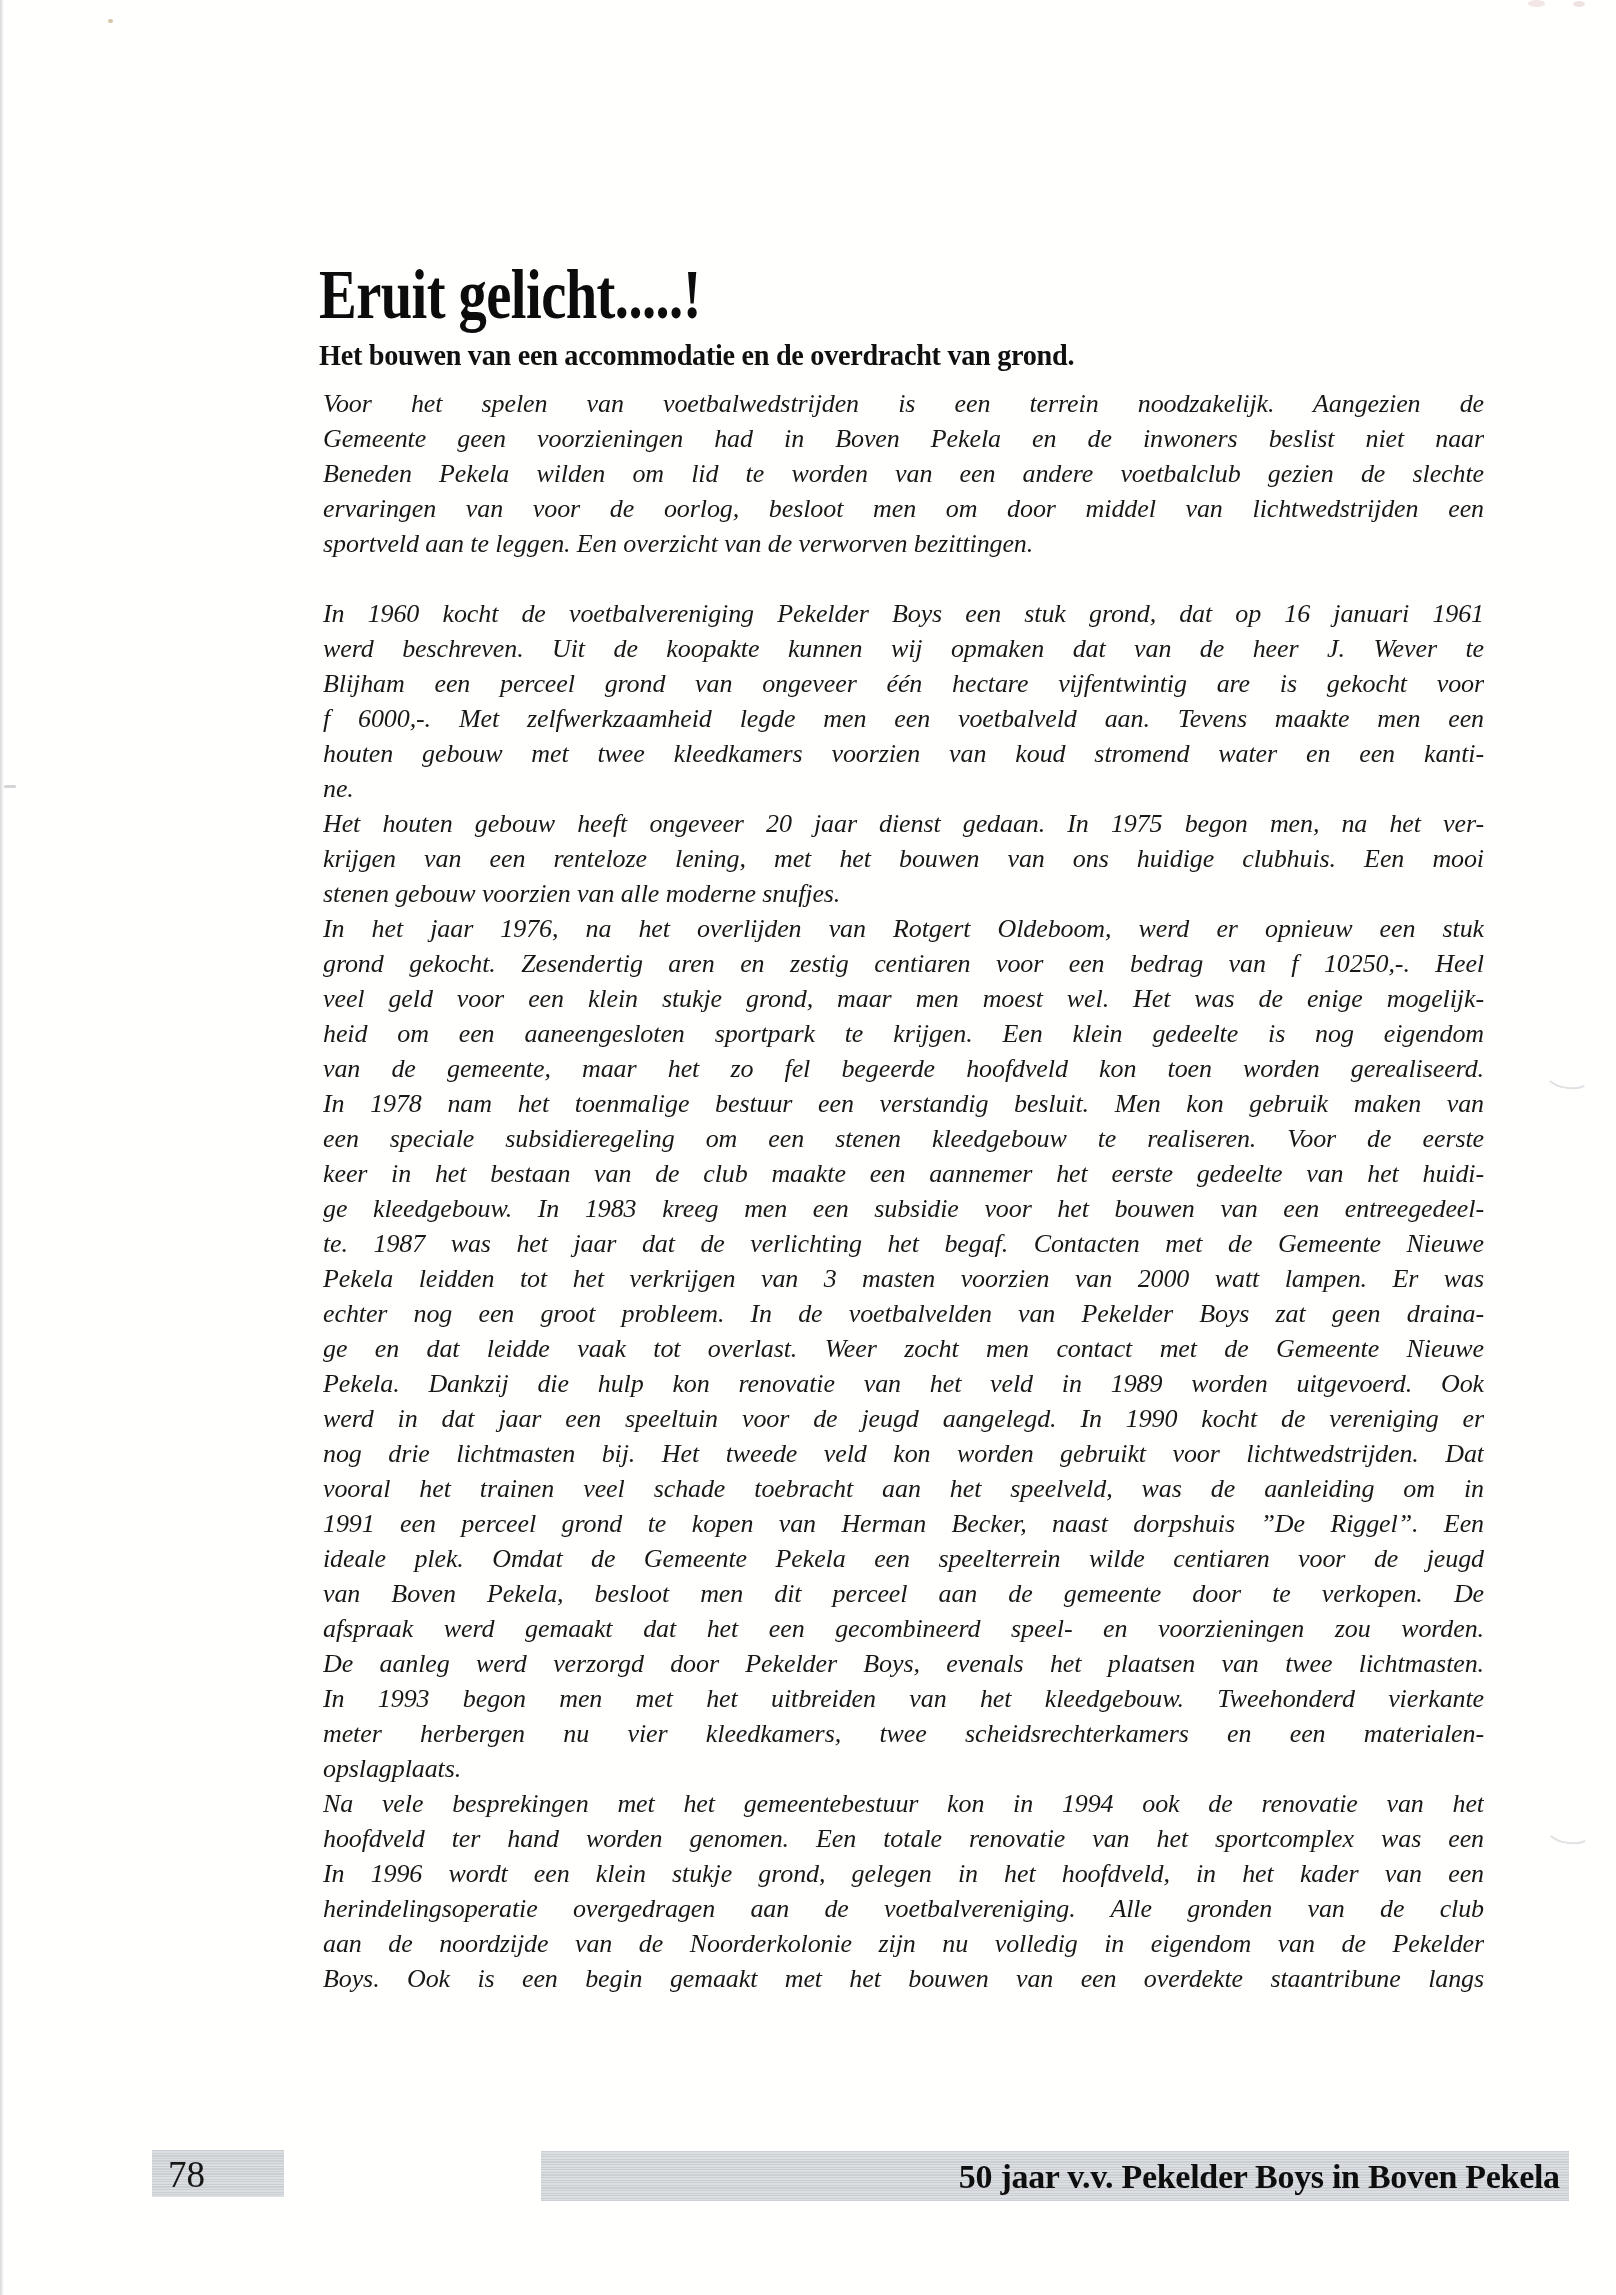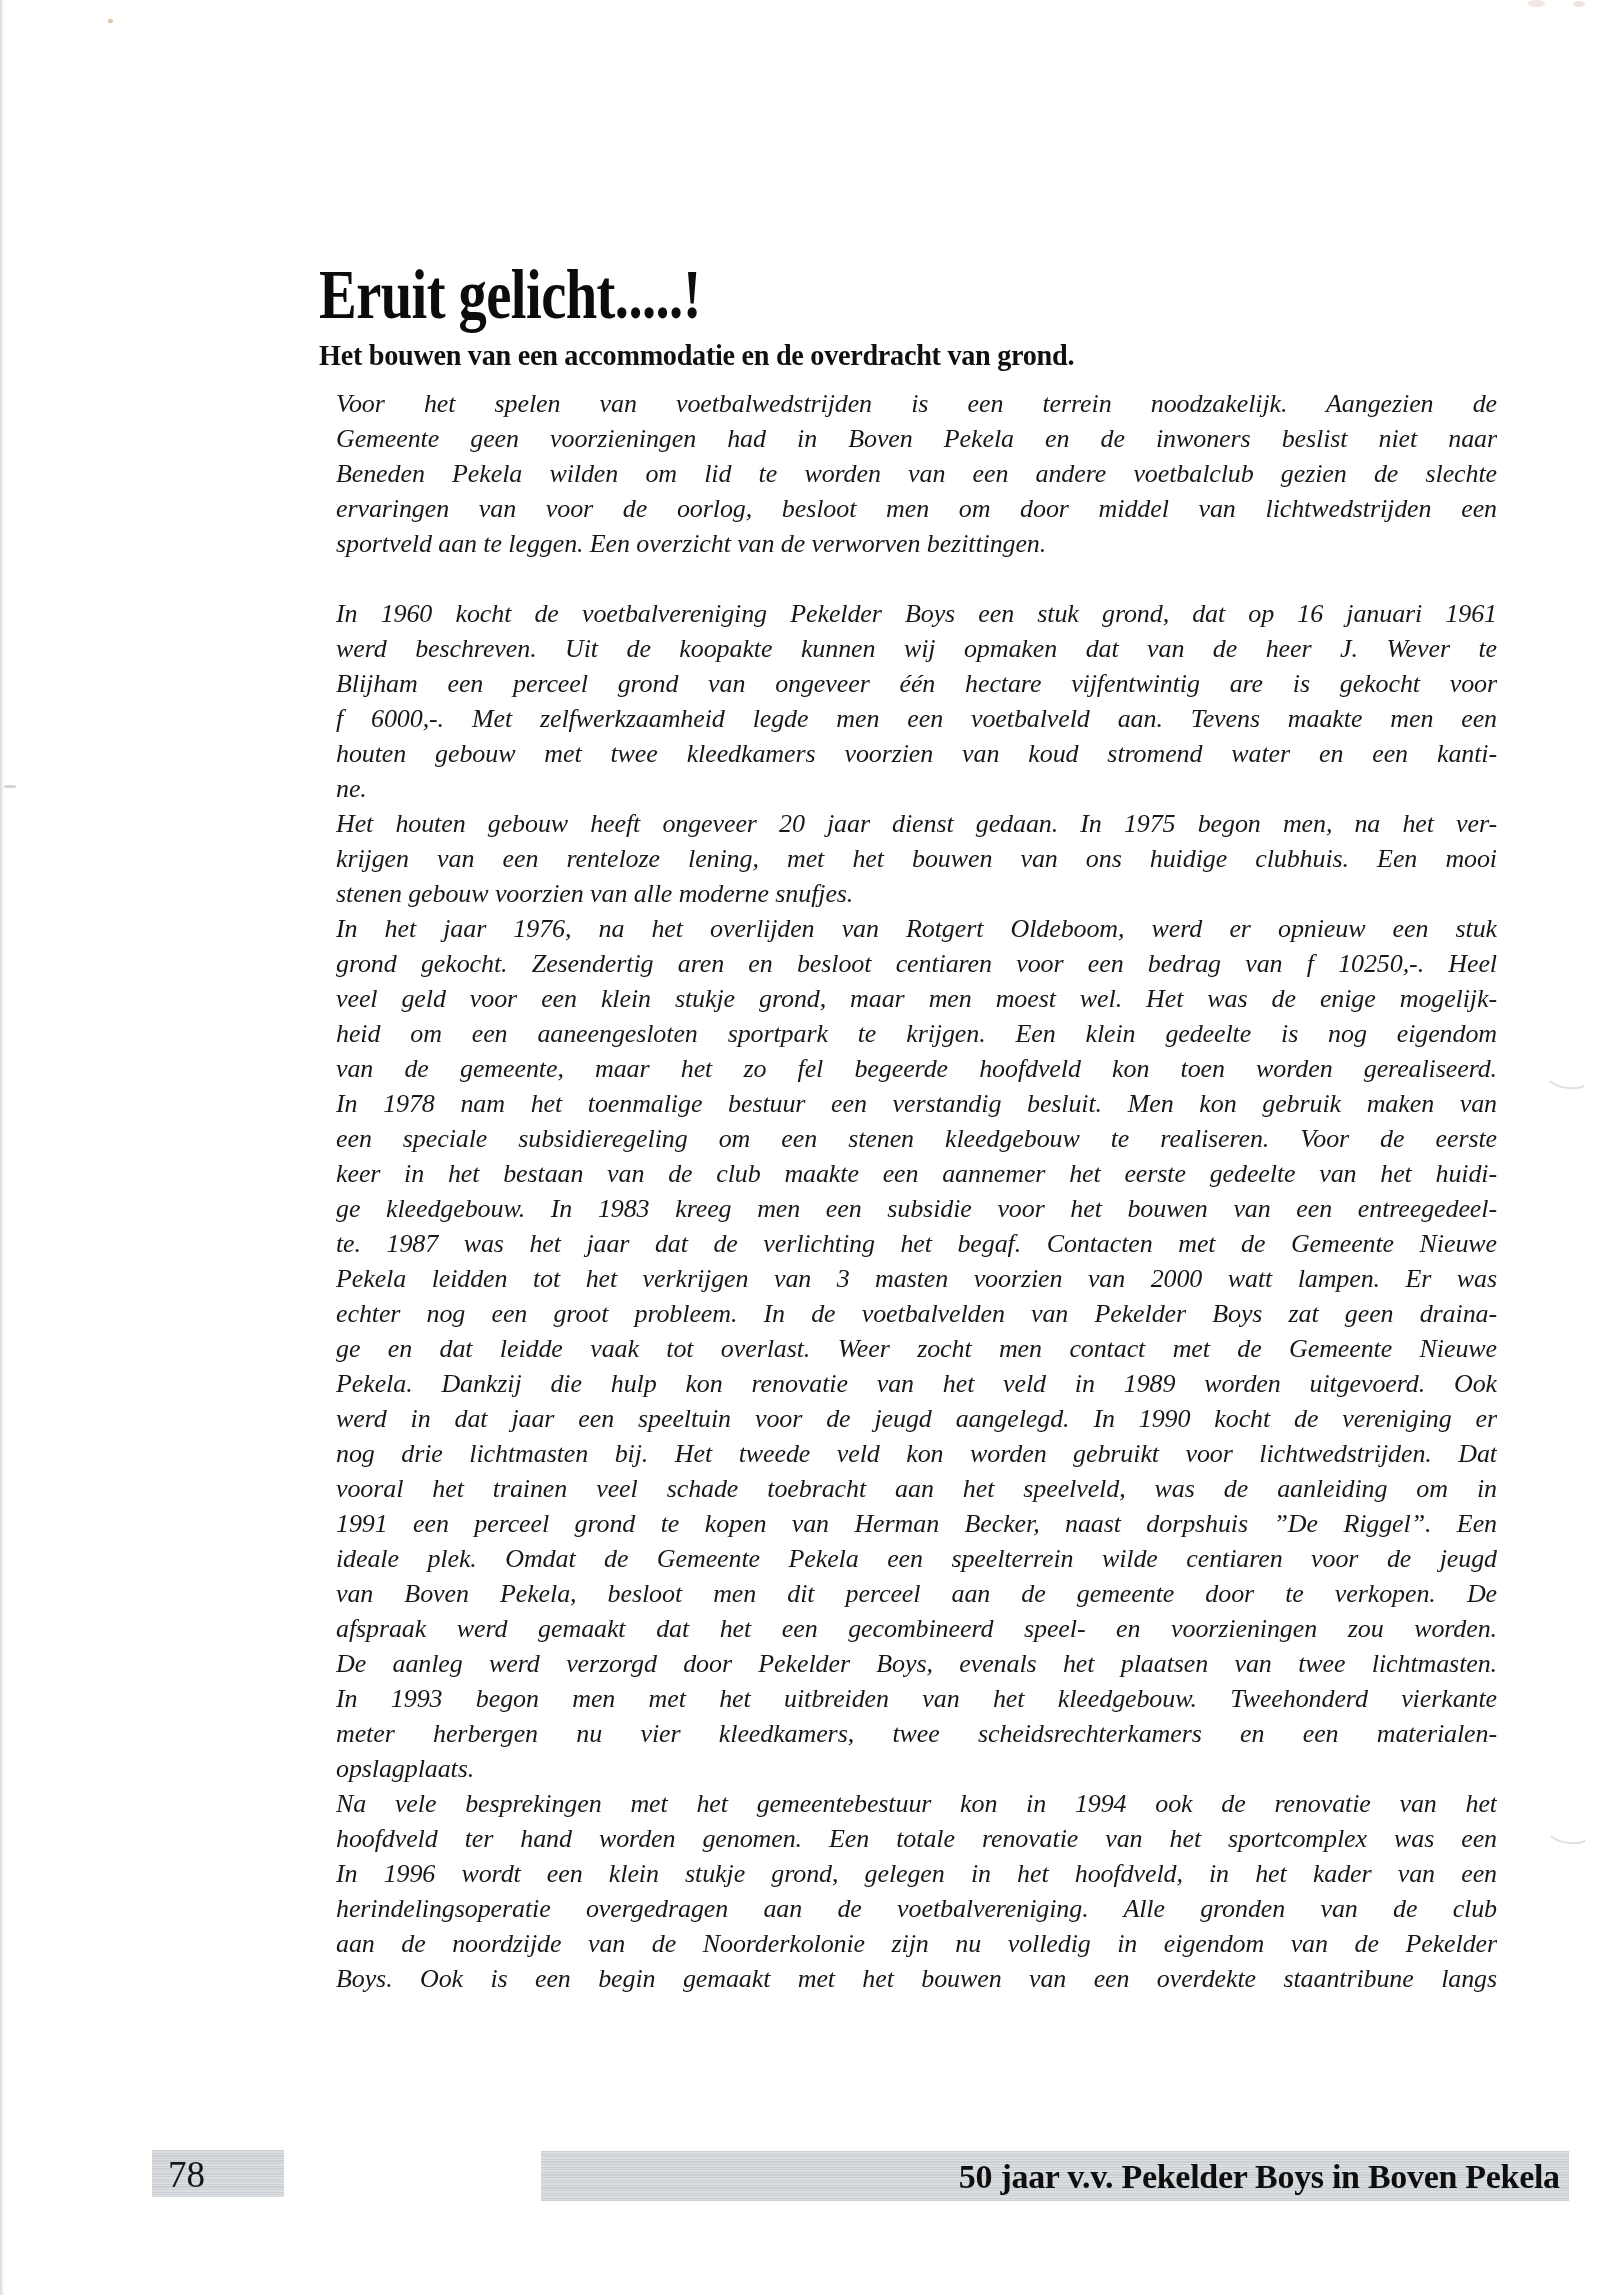--- a/index.html
+++ b/index.html
@@ -21,21 +21,21 @@
     letter-spacing: -0.7px; white-space: nowrap;
     transform: scaleX(0.82); transform-origin: left top;
   }
   .page-subtitle {
     position: absolute; left: 319px; top: 313px;
     font-size: 30px; font-weight: bold; color: #101010;
     white-space: nowrap; letter-spacing: -0.3px;
     transform: scaleX(0.94); transform-origin: left top;
   }
   .article-body {
-    position: absolute; left: 336px; top: 386px; width: 1161px;
+    position: absolute; left: 323px; top: 386px; width: 1161px;
     color: #181818;
   }
   .line {
     height: 35px; overflow: hidden;
     font: italic 26px/35px "Liberation Serif", serif;
     text-align: justify; text-align-last: justify;
     letter-spacing: -0.1px;
   }
   .line.end { text-align-last: left; }
   .line-gap { height: 35px; }
@@ -93,21 +93,21 @@
     <div class="line">In 1960 kocht de voetbalvereniging Pekelder Boys een stuk grond, dat op 16 januari 1961</div>
     <div class="line">werd beschreven. Uit de koopakte kunnen wij opmaken dat van de heer J. Wever te</div>
     <div class="line">Blijham een perceel grond van ongeveer één hectare vijfentwintig are is gekocht voor</div>
     <div class="line">f 6000,-. Met zelfwerkzaamheid legde men een voetbalveld aan. Tevens maakte men een</div>
     <div class="line">houten gebouw met twee kleedkamers voorzien van koud stromend water en een kanti-</div>
     <div class="line end">ne.</div>
     <div class="line">Het houten gebouw heeft ongeveer 20 jaar dienst gedaan. In 1975 begon men, na het ver-</div>
     <div class="line">krijgen van een renteloze lening, met het bouwen van ons huidige clubhuis. Een mooi</div>
     <div class="line end">stenen gebouw voorzien van alle moderne snufjes.</div>
     <div class="line">In het jaar 1976, na het overlijden van Rotgert Oldeboom, werd er opnieuw een stuk</div>
-    <div class="line">grond gekocht. Zesendertig aren en besloot centiaren voor een bedrag van f 10250,-. Heel</div>
+    <div class="line">grond gekocht. Zesendertig aren en zestig centiaren voor een bedrag van f 10250,-. Heel</div>
     <div class="line">veel geld voor een klein stukje grond, maar men moest wel. Het was de enige mogelijk-</div>
     <div class="line">heid om een aaneengesloten sportpark te krijgen. Een klein gedeelte is nog eigendom</div>
     <div class="line">van de gemeente, maar het zo fel begeerde hoofdveld kon toen worden gerealiseerd.</div>
     <div class="line">In 1978 nam het toenmalige bestuur een verstandig besluit. Men kon gebruik maken van</div>
     <div class="line">een speciale subsidieregeling om een stenen kleedgebouw te realiseren. Voor de eerste</div>
     <div class="line">keer in het bestaan van de club maakte een aannemer het eerste gedeelte van het huidi-</div>
     <div class="line">ge kleedgebouw. In 1983 kreeg men een subsidie voor het bouwen van een entreegedeel-</div>
     <div class="line">te. 1987 was het jaar dat de verlichting het begaf. Contacten met de Gemeente Nieuwe</div>
     <div class="line">Pekela leidden tot het verkrijgen van 3 masten voorzien van 2000 watt lampen. Er was</div>
     <div class="line">echter nog een groot probleem. In de voetbalvelden van Pekelder Boys zat geen draina-</div>

